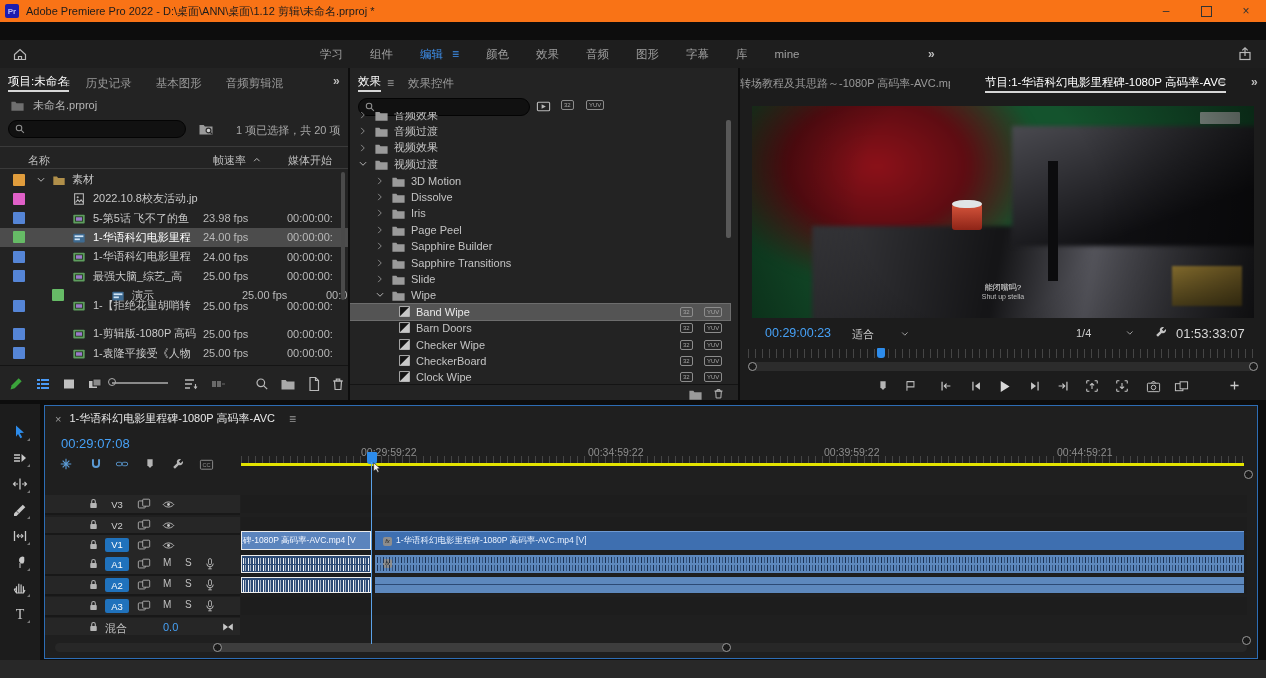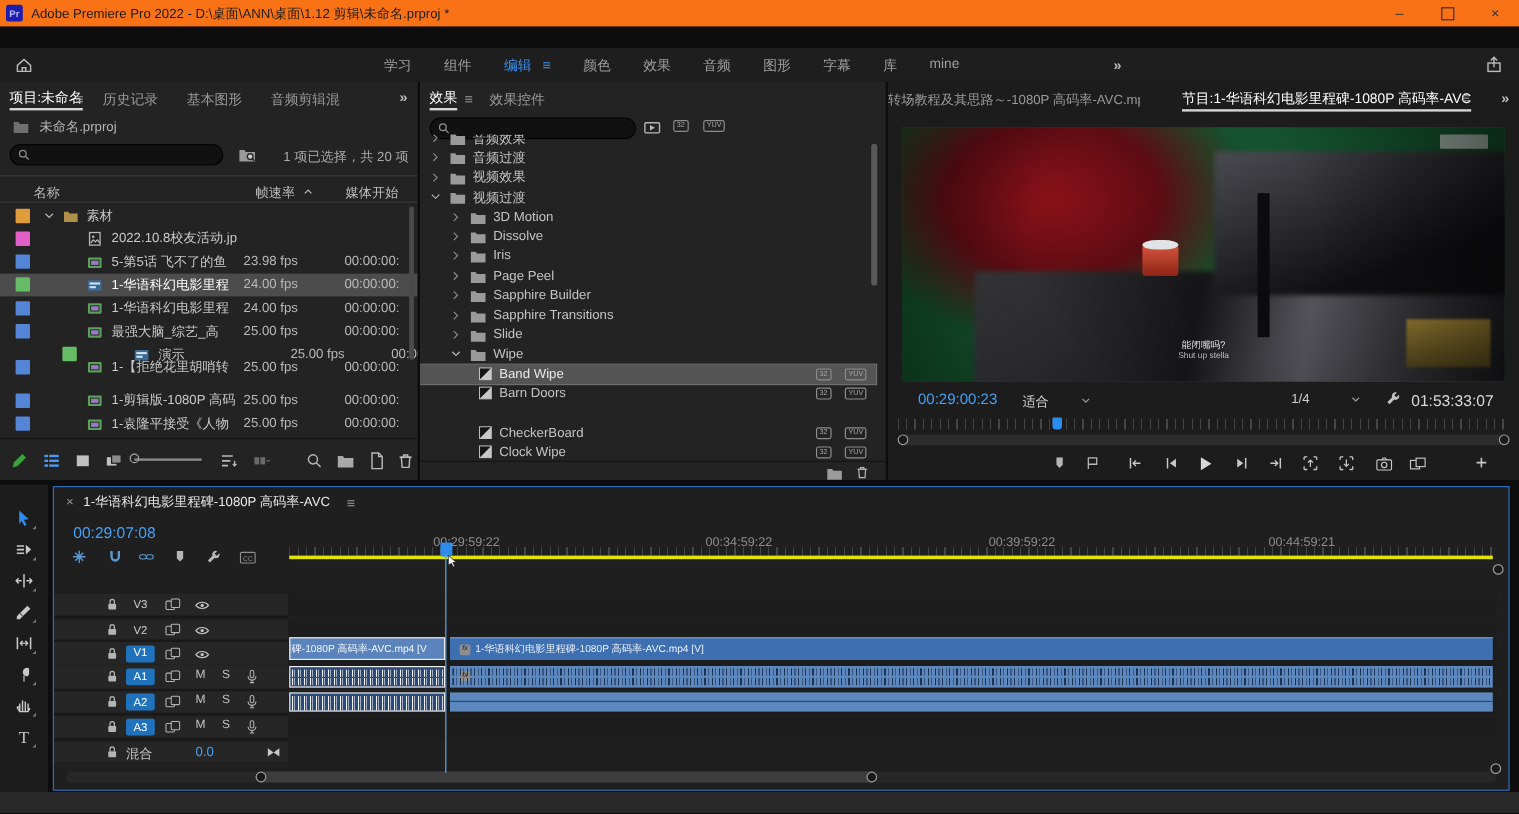--- a/index.html
+++ b/index.html
@@ -542,20 +542,31 @@
           <span style="display: inline-flex; line-height: 0; position: absolute; left: 48px; top: 1px;">
             <svg width="13" height="13" viewBox="0 0 16 16" fill="none" xmlns="http://www.w3.org/2000/svg">
               <rect x="2" y="2" width="12" height="12" fill="#141414" stroke="#c8c8c8"></rect>
               <path d="M14 2v12H2z" fill="#c8c8c8"></path>
             </svg>
           </span>
           <span class="nowrap" style="position: absolute; left: 66px; color: rgb(196, 196, 196);">Barn Doors</span>
           <span class="badgebox" style="position: absolute; left: 330px; top: 3px;">32</span>
           <span class="badgebox" style="position: absolute; left: 354px; top: 3px;">YUV</span>
         </div>
+        <div class="erow" style="top: 224.6px;">
+          <span style="display: inline-flex; line-height: 0; position: absolute; left: 48px; top: 1px;">
+            <svg width="13" height="13" viewBox="0 0 16 16" fill="none" xmlns="http://www.w3.org/2000/svg">
+              <rect x="2" y="2" width="12" height="12" fill="#141414" stroke="#c8c8c8"></rect>
+              <path d="M14 2v12H2z" fill="#c8c8c8"></path>
+            </svg>
+          </span>
+          <span class="nowrap" style="position: absolute; left: 66px; color: rgb(196, 196, 196);">Checker Wipe</span>
+          <span class="badgebox" style="position: absolute; left: 330px; top: 3px;">32</span>
+          <span class="badgebox" style="position: absolute; left: 354px; top: 3px;">YUV</span>
+        </div>
         <div class="erow" style="top: 241px;">
           <span style="display: inline-flex; line-height: 0; position: absolute; left: 48px; top: 1px;">
             <svg width="13" height="13" viewBox="0 0 16 16" fill="none" xmlns="http://www.w3.org/2000/svg">
               <rect x="2" y="2" width="12" height="12" fill="#141414" stroke="#c8c8c8"></rect>
               <path d="M14 2v12H2z" fill="#c8c8c8"></path>
             </svg>
           </span>
           <span class="nowrap" style="position: absolute; left: 66px; color: rgb(196, 196, 196);">CheckerBoard</span>
           <span class="badgebox" style="position: absolute; left: 330px; top: 3px;">32</span>
           <span class="badgebox" style="position: absolute; left: 354px; top: 3px;">YUV</span>

